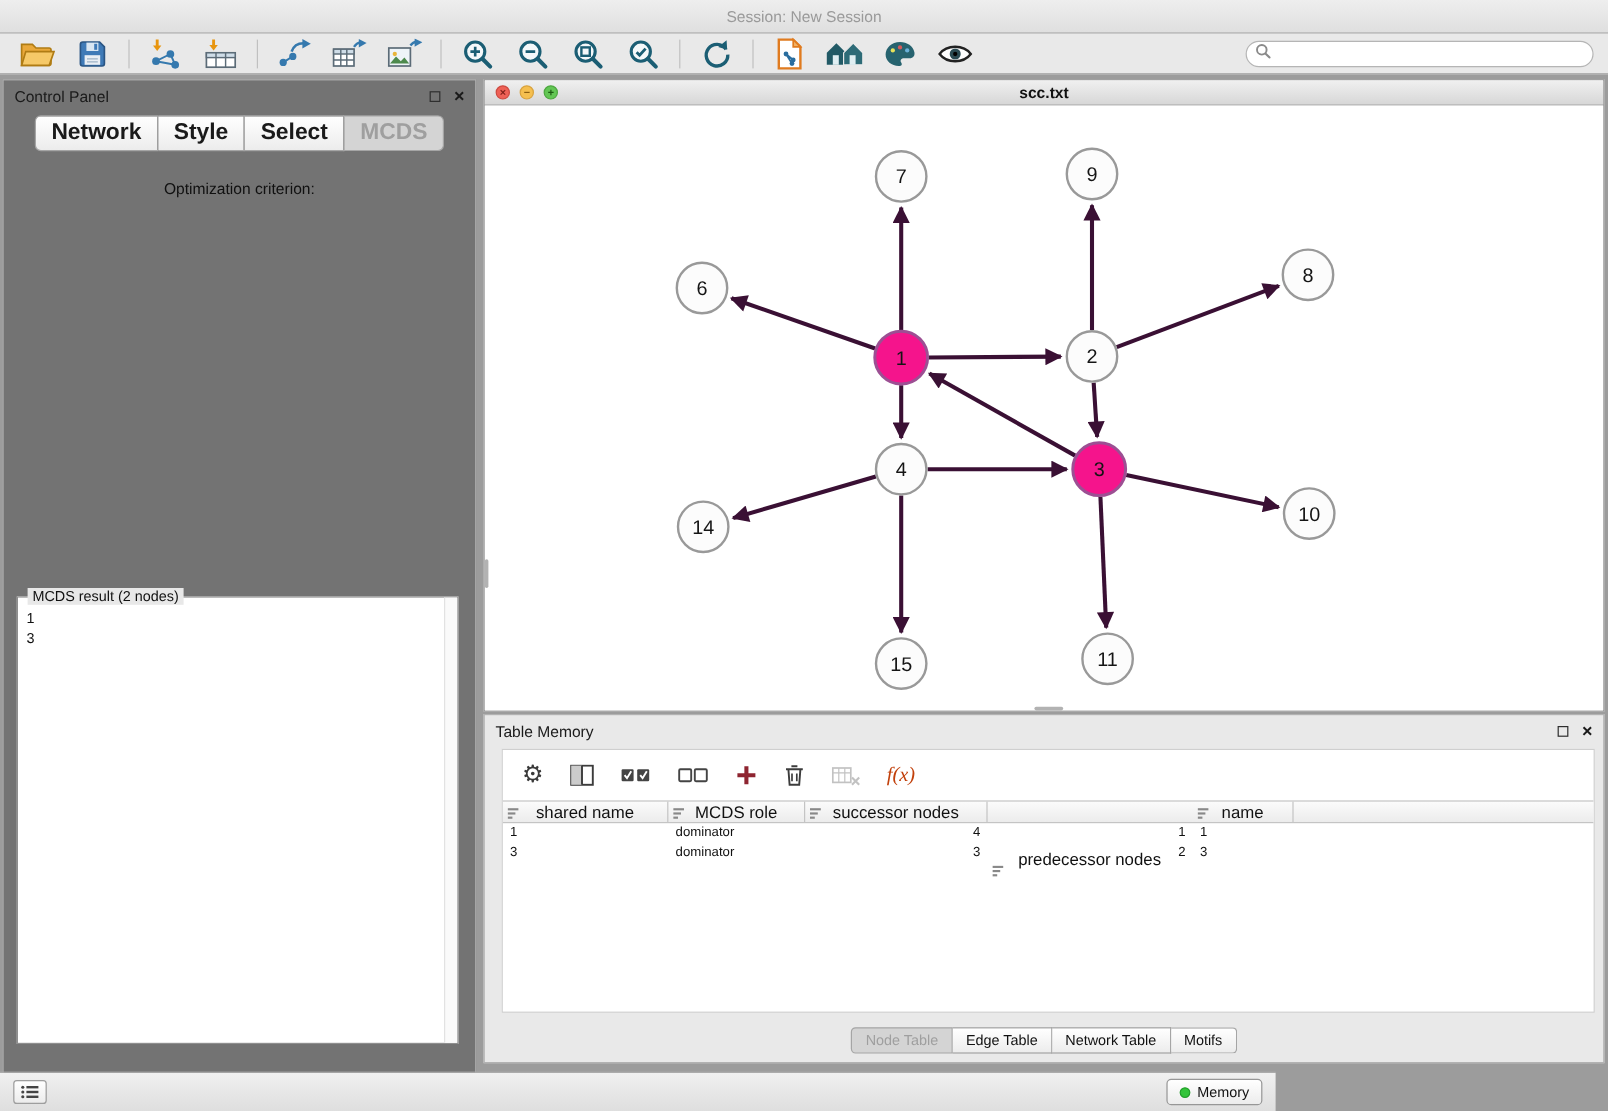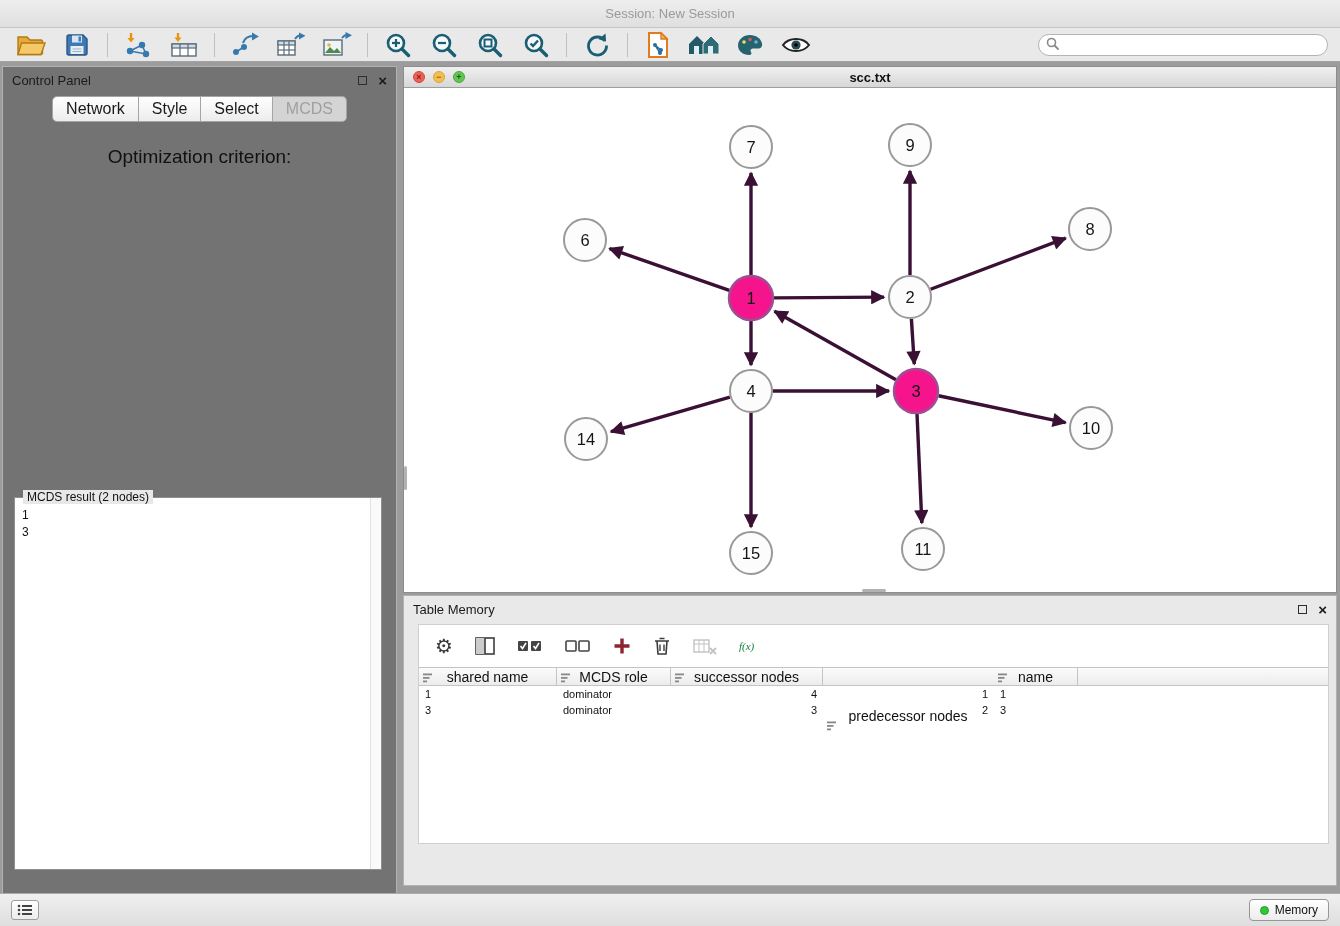--- a/index.html
+++ b/index.html
@@ -32,26 +32,26 @@
   .panel-header { height:26px; display:flex; align-items:center; padding:0 9px;
     font-size:13px; color:#1a1a1a; }
   .panel-header .spacer { flex:1; }
   .float-icon { width:9px; height:9px; border:1.5px solid #2e2e2e; margin-right:11px; }
   .close-x { font-size:15px; font-weight:bold; color:#1a1a1a; line-height:1; }
 
   
   .control-panel { position:absolute; left:2px; top:66px; width:395px; height:916px;
     background:#737373; border:1px solid #b2b2b2; }
   .cp-tabs { display:flex; justify-content:center; margin-top:3px; }
-  .cp-tab { font-size:16px; padding:3px 13px; background:linear-gradient(#ffffff,#ececec);
-    border:1px solid #a5a5a5; border-left:none; color:#1a1a1a; }
+  .cp-tab { font-size:19px; padding:3px 13px; background:linear-gradient(#ffffff,#ececec);
+    border:1px solid #a5a5a5; border-left:none; color:#1a1a1a;font-weight:bold; }
   .cp-tab:first-child { border-left:1px solid #a5a5a5; border-radius:5px 0 0 5px; }
   .cp-tab:last-child { border-radius:0 5px 5px 0; }
   .cp-tab.active { background:#d4d4d4; color:#9f9f9f; }
-  .opt-label { text-align:center; font-size:19px; margin-top:24px; color:#111; }
+  .opt-label { text-align:center; font-size:13px; margin-top:24px; color:#111; }
   .dropdown { width:310px; height:23px; margin:9px auto 0; background:linear-gradient(#ffffff,#f2f2f2);
     border:1px solid #a2a2a2; border-radius:4px; display:flex; align-items:center;
     padding:0 8px; font-size:13px; color:#111; }
   .dd-arrows { margin-left:auto; display:flex; flex-direction:column; align-items:center; gap:2px; }
   .dd-up { width:0; height:0; border-left:4px solid transparent; border-right:4px solid transparent;
     border-bottom:5px solid #3e3e3e; }
   .dd-down { width:0; height:0; border-left:4px solid transparent; border-right:4px solid transparent;
     border-top:5px solid #3e3e3e; }
   .cp-buttons { display:flex; justify-content:center; gap:15px; margin-top:13px; }
   .cp-btn { height:23px; padding:0 15px; font-size:13px; color:#111;
@@ -84,37 +84,37 @@
 
   
   .table-panel { position:absolute; left:403px; top:595px; width:934px; height:291px;
     background:#e9e9e9; border:1px solid #b2b2b2; }
   .tp-body { position:absolute; left:14px; right:7px; top:28px; bottom:41px;
     background:#ffffff; border:1px solid #cfcfcf; overflow:hidden; }
   .tp-toolbar { height:42px; display:flex; align-items:center; gap:22px; padding:0 16px; }
   .tp-ic { display:flex; align-items:center; justify-content:center; }
   .gear { font-size:20px; color:#3a3a3a; line-height:1; }
   .fx { font-family:"Liberation Serif","DejaVu Serif",serif; font-style:italic;
-    font-size:11px; color:#15803d; }
+    font-size:17px; color:#c2410c; }
   .thead { display:flex; height:19px; border-top:1px solid #c4c4c4; border-bottom:1px solid #c4c4c4;
     background:linear-gradient(#fbfbfb,#ececec); }
   .th { display:flex; align-items:center; justify-content:center; position:relative;
     border-right:1px solid #c4c4c4; font-size:14px; color:#111; }
   .sort-ic { position:absolute; left:4px; top:5px; display:flex; }
   .tr { display:flex; height:16px; align-items:center; font-size:11px; color:#111; }
   .td { padding:0 6px; white-space:nowrap; overflow:hidden; }
   .tp-tabs { position:absolute; left:0; right:0; bottom:7px; display:flex; justify-content:center; }
   .tp-tab { font-size:12px; padding:3px 11px; background:linear-gradient(#ffffff,#ececec);
     border:1px solid #a5a5a5; border-left:none; color:#111; }
   .tp-tab:first-child { border-left:1px solid #a5a5a5; border-radius:4px 0 0 4px; }
   .tp-tab:last-child { border-radius:0 4px 4px 0; }
   .tp-tab.active { background:#d4d4d4; color:#9f9f9f; }
 
   
-  .status-bar { position:absolute; left:0; bottom:0; width:1340px; height:33px;
+  .status-bar { position:absolute; left:0; bottom:0; width:1063px; height:33px;
     background:linear-gradient(#f0f0f0,#dedede); border-top:1px solid #ababab;
     display:flex; align-items:center; padding:0 11px; }
   .list-btn { width:28px; height:20px; border:1px solid #9e9e9e; border-radius:3px;
     background:linear-gradient(#ffffff,#ececec); display:flex; align-items:center; justify-content:center; }
   .memory-btn { margin-left:auto; height:22px; border:1px solid #979797; border-radius:4px;
     background:linear-gradient(#ffffff,#ececec); display:flex; align-items:center; gap:6px;
     padding:0 10px; font-size:12px; color:#111; }
   .memory-dot { width:9px; height:9px; border-radius:50%; background:#33c43a; border:1px solid #22a02a; }
 </style>
 </head>
@@ -494,20 +494,26 @@
         </div>
         <div class="tr">
           <div class="td" style="width: 138px; text-align: left;">3</div>
           <div class="td" style="width: 114px; text-align: left;">dominator</div>
           <div class="td" style="width: 152px; text-align: right;">3</div>
           <div class="td" style="width: 171px; text-align: right;">2</div>
           <div class="td" style="width: 84px; text-align: left;">3</div>
         </div>
       </div>
   </div>
+  <div class="tp-tabs" id="tp-tabs">
+      <div class="tp-tab active">Node Table</div>
+      <div class="tp-tab">Edge Table</div>
+      <div class="tp-tab">Network Table</div>
+      <div class="tp-tab">Motifs</div>
+    </div>
 </div>
 
 <div class="status-bar">
   <span class="list-btn">
     <svg width="16" height="12" viewBox="0 0 16 12">
         <circle cx="2" cy="2" r="1.3" fill="#444"></circle>
         <rect x="5" y="1" width="10" height="2" fill="#444"></rect>
         <circle cx="2" cy="6" r="1.3" fill="#444"></circle>
         <rect x="5" y="5" width="10" height="2" fill="#444"></rect>
         <circle cx="2" cy="10" r="1.3" fill="#444"></circle>

